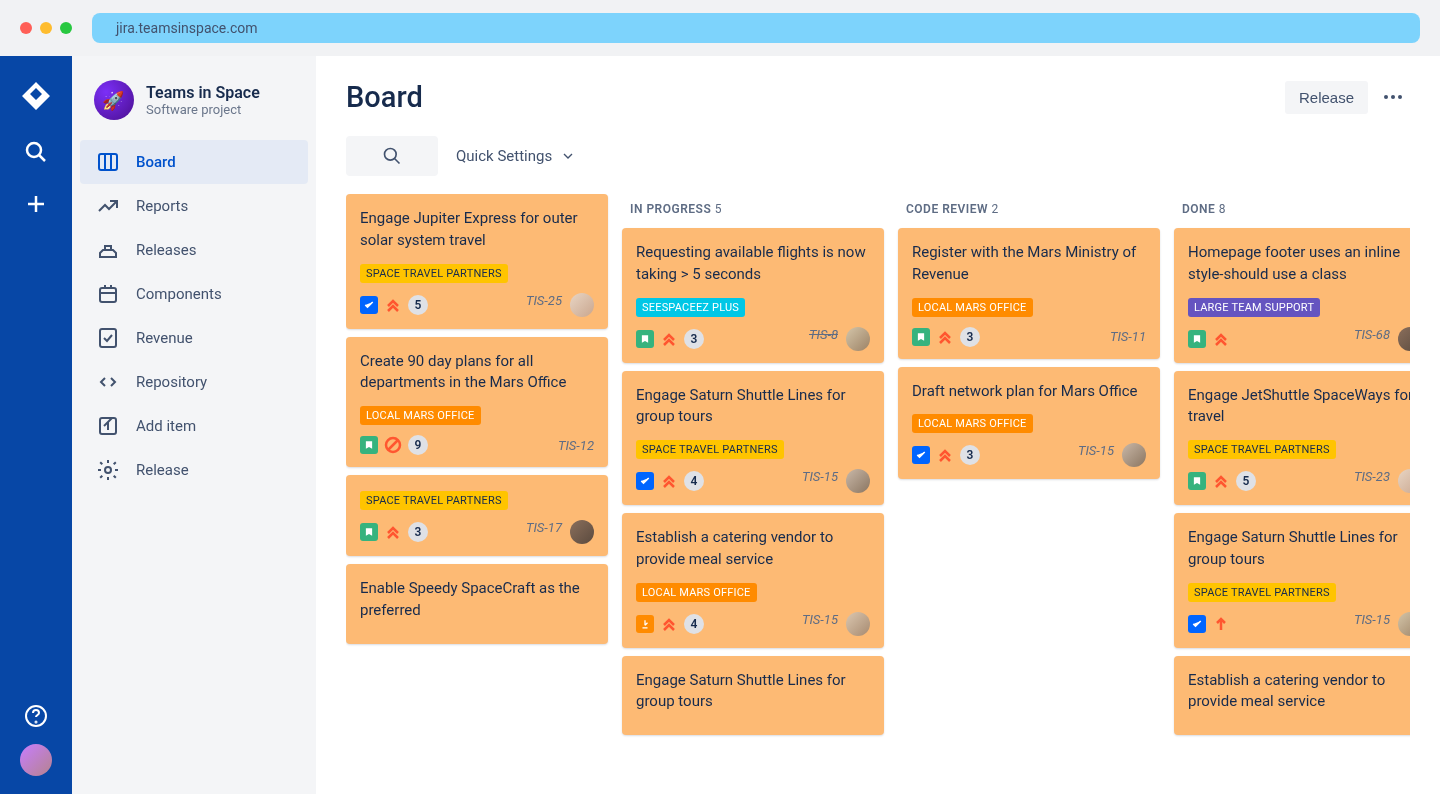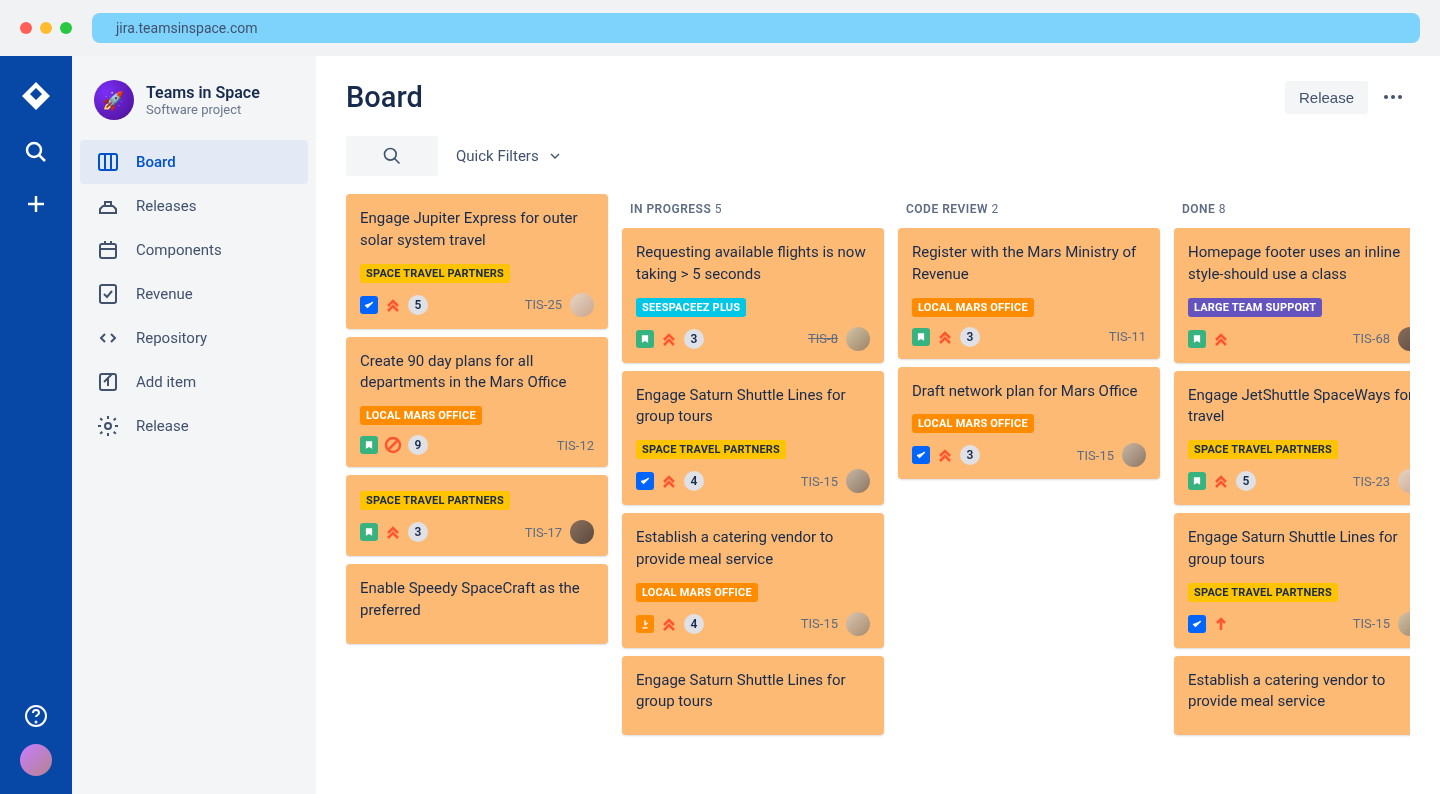--- a/index.html
+++ b/index.html
@@ -48,28 +48,28 @@
 .search-box { width: 92px; height: 40px; background: #f4f5f7; border-radius: 4px; display: flex; align-items: center; justify-content: center; cursor: pointer; }
 .quick-filters { display: flex; align-items: center; gap: 8px; font-size: 15px; color: #42526e; cursor: pointer; }
 
 .board { display: flex; gap: 14px; flex: 1; overflow: hidden; }
 .column { width: 262px; flex-shrink: 0; }
 .col-header { font-size: 12px; font-weight: 600; color: #5e6c84; text-transform: uppercase; letter-spacing: 0.5px; padding: 8px 8px 12px 8px; }
 .col-count { font-weight: 400; }
 .cards { display: flex; flex-direction: column; gap: 8px; }
 .card { background: #fdba74; border-radius: 4px; padding: 14px 14px 12px 14px; box-shadow: 0 1px 2px rgba(9,30,66,0.15); cursor: pointer; }
 .card-title { font-size: 15px; color: #172b4d; line-height: 1.45; margin-bottom: 10px; }
-.epic-label { display: inline-block; font-size: 11px; font-weight: 700; padding: 3px 6px; border-radius: 3px; margin-bottom: 10px; text-transform: uppercase; letter-spacing: 0.2px; }
+.epic-label { display: inline-block; font-size: 11px; font-weight: 400; padding: 3px 6px; border-radius: 3px; margin-bottom: 10px; text-transform: uppercase; letter-spacing: 0.2px; }
 .epic-yellow { background: #ffc400; color: #172b4d; }
 .epic-teal { background: #00c7e6; color: #fff; }
 .epic-orange { background: #ff8b00; color: #fff; }
 .epic-purple { background: #6554c0; color: #fff; }
 .card-footer { display: flex; align-items: center; justify-content: space-between; }
 .card-left { display: flex; align-items: center; gap: 6px; }
-.card-right { display: flex; align-items: center; gap: 8px; }
+.card-right { display: flex; align-items: flex-start; gap: 8px; font-style: italic; }
 .type-icon { width: 18px; height: 18px; border-radius: 3px; display: flex; align-items: center; justify-content: center; }
 .type-task { background: #0065ff; }
 .type-story { background: #36b37e; }
 .type-sub { background: #ff8b00; }
 .prio-icon { width: 18px; height: 18px; display: flex; align-items: center; justify-content: center; }
 .story-points { background: #dfe1e6; color: #172b4d; font-size: 12px; font-weight: 600; min-width: 20px; height: 20px; padding: 0 6px; border-radius: 10px; display: flex; align-items: center; justify-content: center; }
 .issue-key { font-size: 13px; color: #5e6c84; }
 .issue-key.done { text-decoration: line-through; }
 .avatar { width: 24px; height: 24px; border-radius: 50%; background: linear-gradient(135deg, #ffd6a5, #caffbf); flex-shrink: 0; }
 .avatar.a1 { background: linear-gradient(135deg,#e8d5c4,#c9a68e); }
@@ -141,20 +141,29 @@
               <rect x="3" y="4" width="18" height="16" rx="2"></rect>
               <line x1="9" y1="4" x2="9" y2="20"></line>
               <line x1="15" y1="4" x2="15" y2="20"></line>
             </svg>
           </span>
         <span>Board</span>
       </li>
       <li class="nav-item">
         <span class="nav-icon">
             <svg viewBox="0 0 24 24" fill="none" stroke="currentColor" stroke-width="2">
+              <polyline points="3 17 9 11 13 15 21 7"></polyline>
+              <polyline points="14 7 21 7 21 14"></polyline>
+            </svg>
+          </span>
+        <span>Reports</span>
+      </li>
+      <li class="nav-item">
+        <span class="nav-icon">
+            <svg viewBox="0 0 24 24" fill="none" stroke="currentColor" stroke-width="2">
               <path d="M4 15 L4 19 L20 19 L20 15"></path>
               <path d="M7 12 L4 15 L4 19 L20 19 L20 15 L17 12 Z"></path>
               <path d="M9 8 L15 8 L15 12 L9 12 Z"></path>
             </svg>
           </span>
         <span>Releases</span>
       </li>
       <li class="nav-item">
         <span class="nav-icon">
             <svg viewBox="0 0 24 24" fill="none" stroke="currentColor" stroke-width="2">
@@ -220,21 +229,21 @@
     </div>
 
     <div class="filters">
       <div class="search-box">
         <svg viewBox="0 0 24 24" width="20" height="20" fill="none" stroke="#42526e" stroke-width="2">
             <circle cx="10" cy="10" r="7"></circle>
             <line x1="21" y1="21" x2="15" y2="15"></line>
           </svg>
       </div>
       <div class="quick-filters">
-        <span>Quick Filters</span>
+        <span>Quick Settings</span>
         <svg viewBox="0 0 24 24" width="16" height="16" fill="none" stroke="#42526e" stroke-width="2">
             <polyline points="6 9 12 15 18 9"></polyline>
           </svg>
       </div>
     </div>
 
     <div class="board" id="board">
     <div class="column">
       <div class="cards">
             <div class="card">

